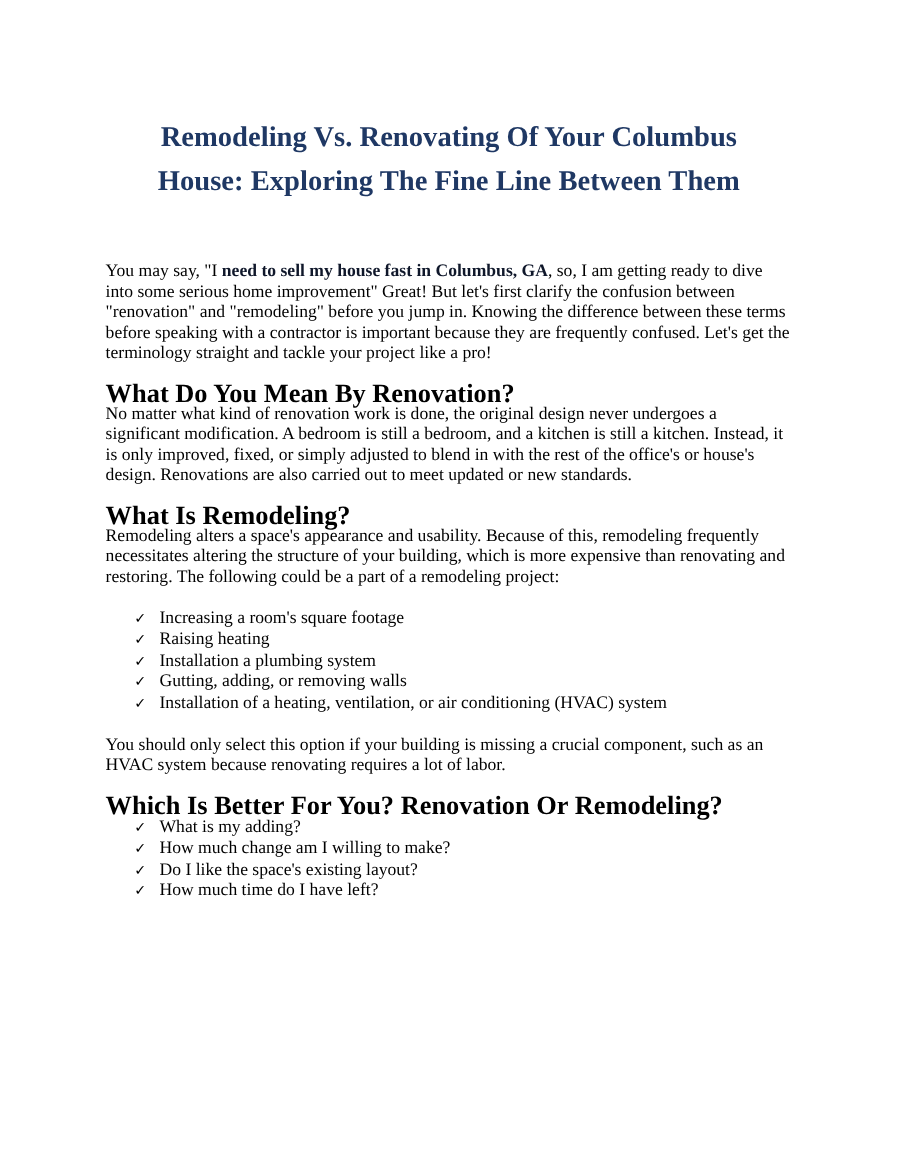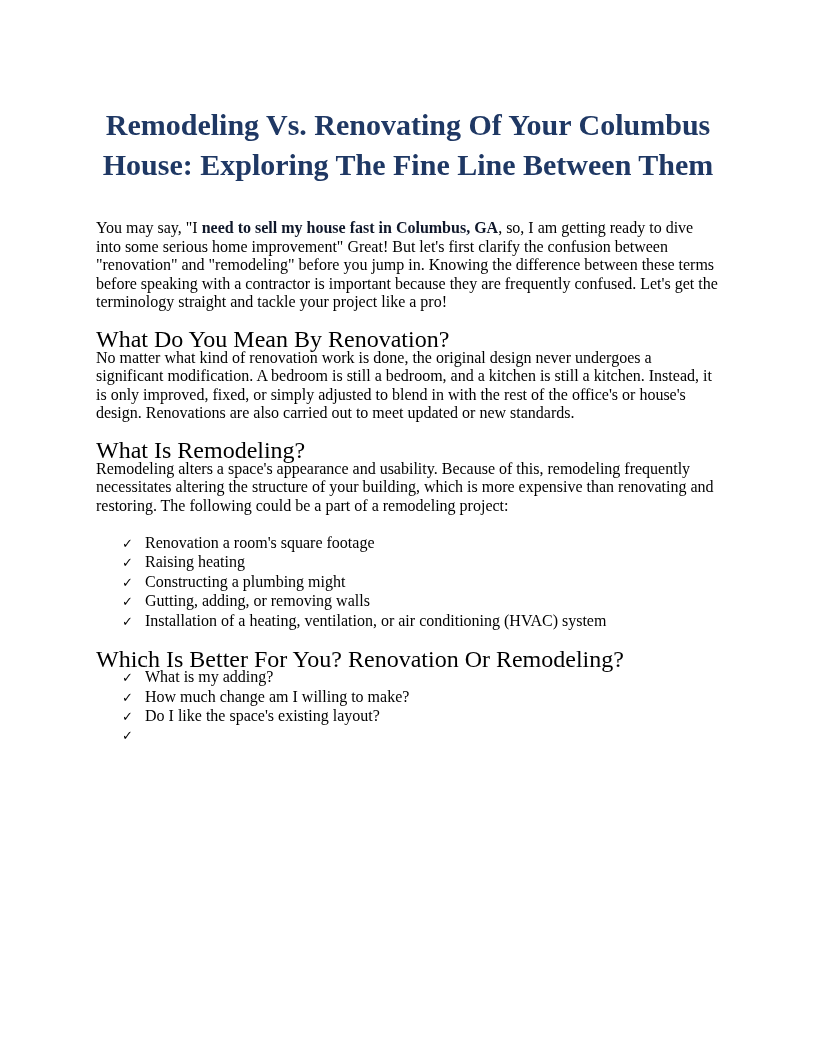--- a/index.html
+++ b/index.html
@@ -11,31 +11,31 @@
     background: #ffffff;
     box-sizing: border-box;
     padding: 96px 96px 0 96px;
     font-family: "Liberation Serif", serif;
     font-size: 16px;
     line-height: 18.5px;
     color: #000000;
     overflow: hidden;
   }
   .doc-title {
-    margin: 9px 0 34px 0;
+    margin: 9px 0 53px 0;
     text-align: center;
-    font-size: 30px;
+    font-size: 26px;
     line-height: 40px;
     font-weight: bold;
     color: #1f3864;
   }
   .doc-title span { display: block; }
   p { margin: 0 0 18.5px 0; }
   .heading {
-    font-weight: normal;
+    font-weight: bold;
     margin: 0;
   }
   .section-para { margin: 0 0 18.5px 0; }
   a.doc-link {
     color: #0f172a;
     font-weight: bold;
     text-decoration: none;
     cursor: pointer;
   }
   ul.check-list {
@@ -70,55 +70,57 @@
     <h2 class="heading">What Do You Mean By Renovation?</h2>
     <p class="section-para">No matter what kind of renovation work is done, the original design never undergoes a significant modification. A bedroom is still a bedroom, and a kitchen is still a kitchen. Instead, it is only improved, fixed, or simply adjusted to blend in with the rest of the office's or house's design. Renovations are also carried out to meet updated or new standards.</p>
   </div>
 
   <div>
     <h2 class="heading">What Is Remodeling?</h2>
     <p class="section-para">Remodeling alters a space's appearance and usability. Because of this, remodeling frequently necessitates altering the structure of your building, which is more expensive than renovating and restoring. The following could be a part of a remodeling project:</p>
     <ul class="check-list">
         <li>
           <span class="check">✓</span>
-          <span>Renovation a room's square footage</span>
+          <span>Increasing a room's square footage</span>
         </li>
         <li>
           <span class="check">✓</span>
           <span>Raising heating</span>
         </li>
         <li>
           <span class="check">✓</span>
-          <span>Constructing a plumbing might</span>
+          <span>Installation a plumbing system</span>
         </li>
         <li>
           <span class="check">✓</span>
           <span>Gutting, adding, or removing walls</span>
         </li>
         <li>
           <span class="check">✓</span>
           <span>Installation of a heating, ventilation, or air conditioning (HVAC) system</span>
         </li>
       </ul>
+    <p class="section-para">You should only select this option if your building is missing a crucial component, such as an HVAC system because renovating requires a lot of labor.</p>
   </div>
 
   <div>
     <h2 class="heading">Which Is Better For You? Renovation Or Remodeling?</h2>
     <ul class="check-list">
         <li>
           <span class="check">✓</span>
           <span>What is my adding?</span>
         </li>
         <li>
           <span class="check">✓</span>
           <span>How much change am I willing to make?</span>
         </li>
         <li>
           <span class="check">✓</span>
           <span>Do I like the space's existing layout?</span>
         </li>
         <li>
           <span class="check">✓</span>
+          <span>How much time do I have left?</span>
         </li>
       </ul>
   </div>
 
 </div>
 
 </body></html>

